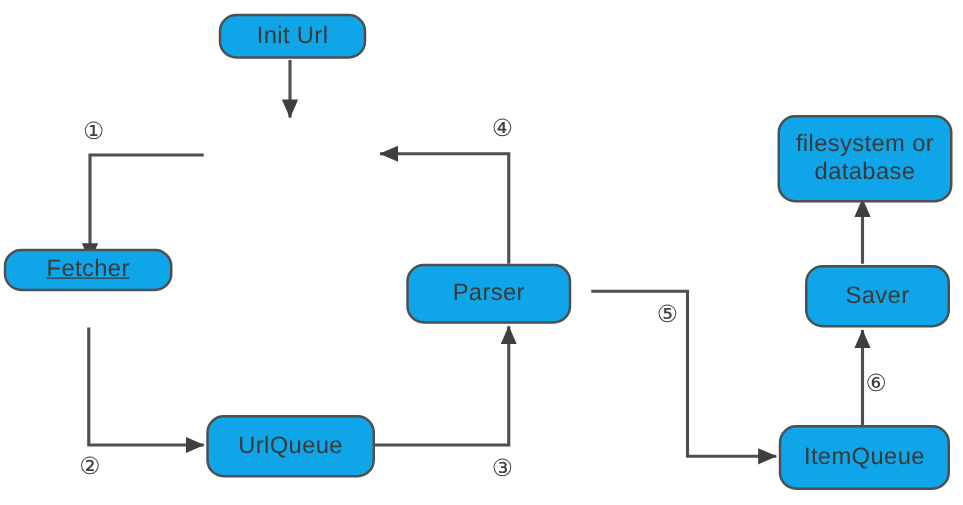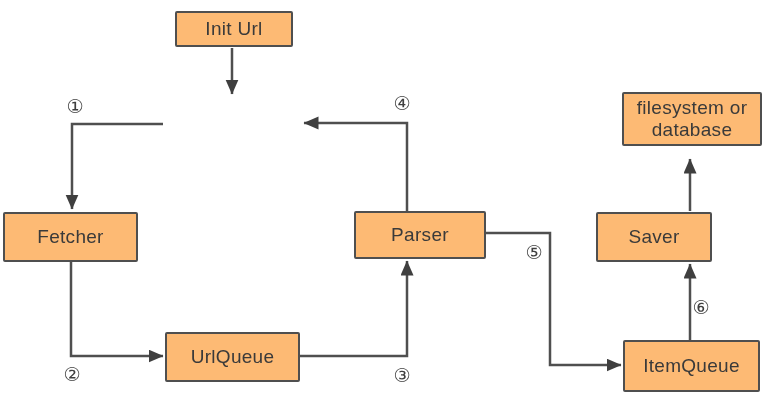--- a/index.html
+++ b/index.html
@@ -19,39 +19,39 @@
     position: absolute;
     left: 0;
     top: 0;
     width: 770px;
     height: 404px;
   }
   .node {
     position: absolute;
     box-sizing: border-box;
     border: 2.5px solid #4f4f4f;
-    border-radius: 2px;
-    background: #fdba74;
+    border-radius: 14px;
+    background: #0ea5e9;
     display: flex;
     align-items: center;
     justify-content: center;
     color: #3a3a3a;
     font-size: 19px;
     letter-spacing: 0.3px;
     text-align: center;
     line-height: 1.18;
     white-space: pre-line;
   }
   .node-init-url   { left: 175px; top: 11px;  width: 118px; height: 36px; }
   .node-url-queue  { left: 163px; top: 98px;  width: 139px; height: 47px; }
-  .node-fetcher    { left: 3px;   top: 212px; width: 135px; height: 50px; }
+  .node-fetcher    { left: 3px;   top: 199px; width: 135px; height: 34px; text-decoration: underline; }
   .node-html-queue { left: 165px; top: 332px; width: 135px; height: 50px; }
-  .node-parser     { left: 354px; top: 211px; width: 132px; height: 48px; text-align: right; }
-  .node-storage    { left: 622px; top: 92px;  width: 140px; height: 54px; }
-  .node-saver      { left: 596px; top: 212px; width: 116px; height: 50px; }
+  .node-parser     { left: 325px; top: 211px; width: 132px; height: 48px; text-align: right; }
+  .node-storage    { left: 622px; top: 92px;  width: 140px; height: 70px; }
+  .node-saver      { left: 644px; top: 212px; width: 116px; height: 50px; }
   .node-item-queue { left: 623px; top: 340px; width: 137px; height: 52px; text-align: right; }
   .step-label {
     position: absolute;
     transform: translate(-50%, -50%);
     font-family: "DejaVu Sans", sans-serif;
     font-size: 19px;
     color: #3f3f3f;
     line-height: 1;
   }
   .step-1 { left: 75px;  top: 106px; }

